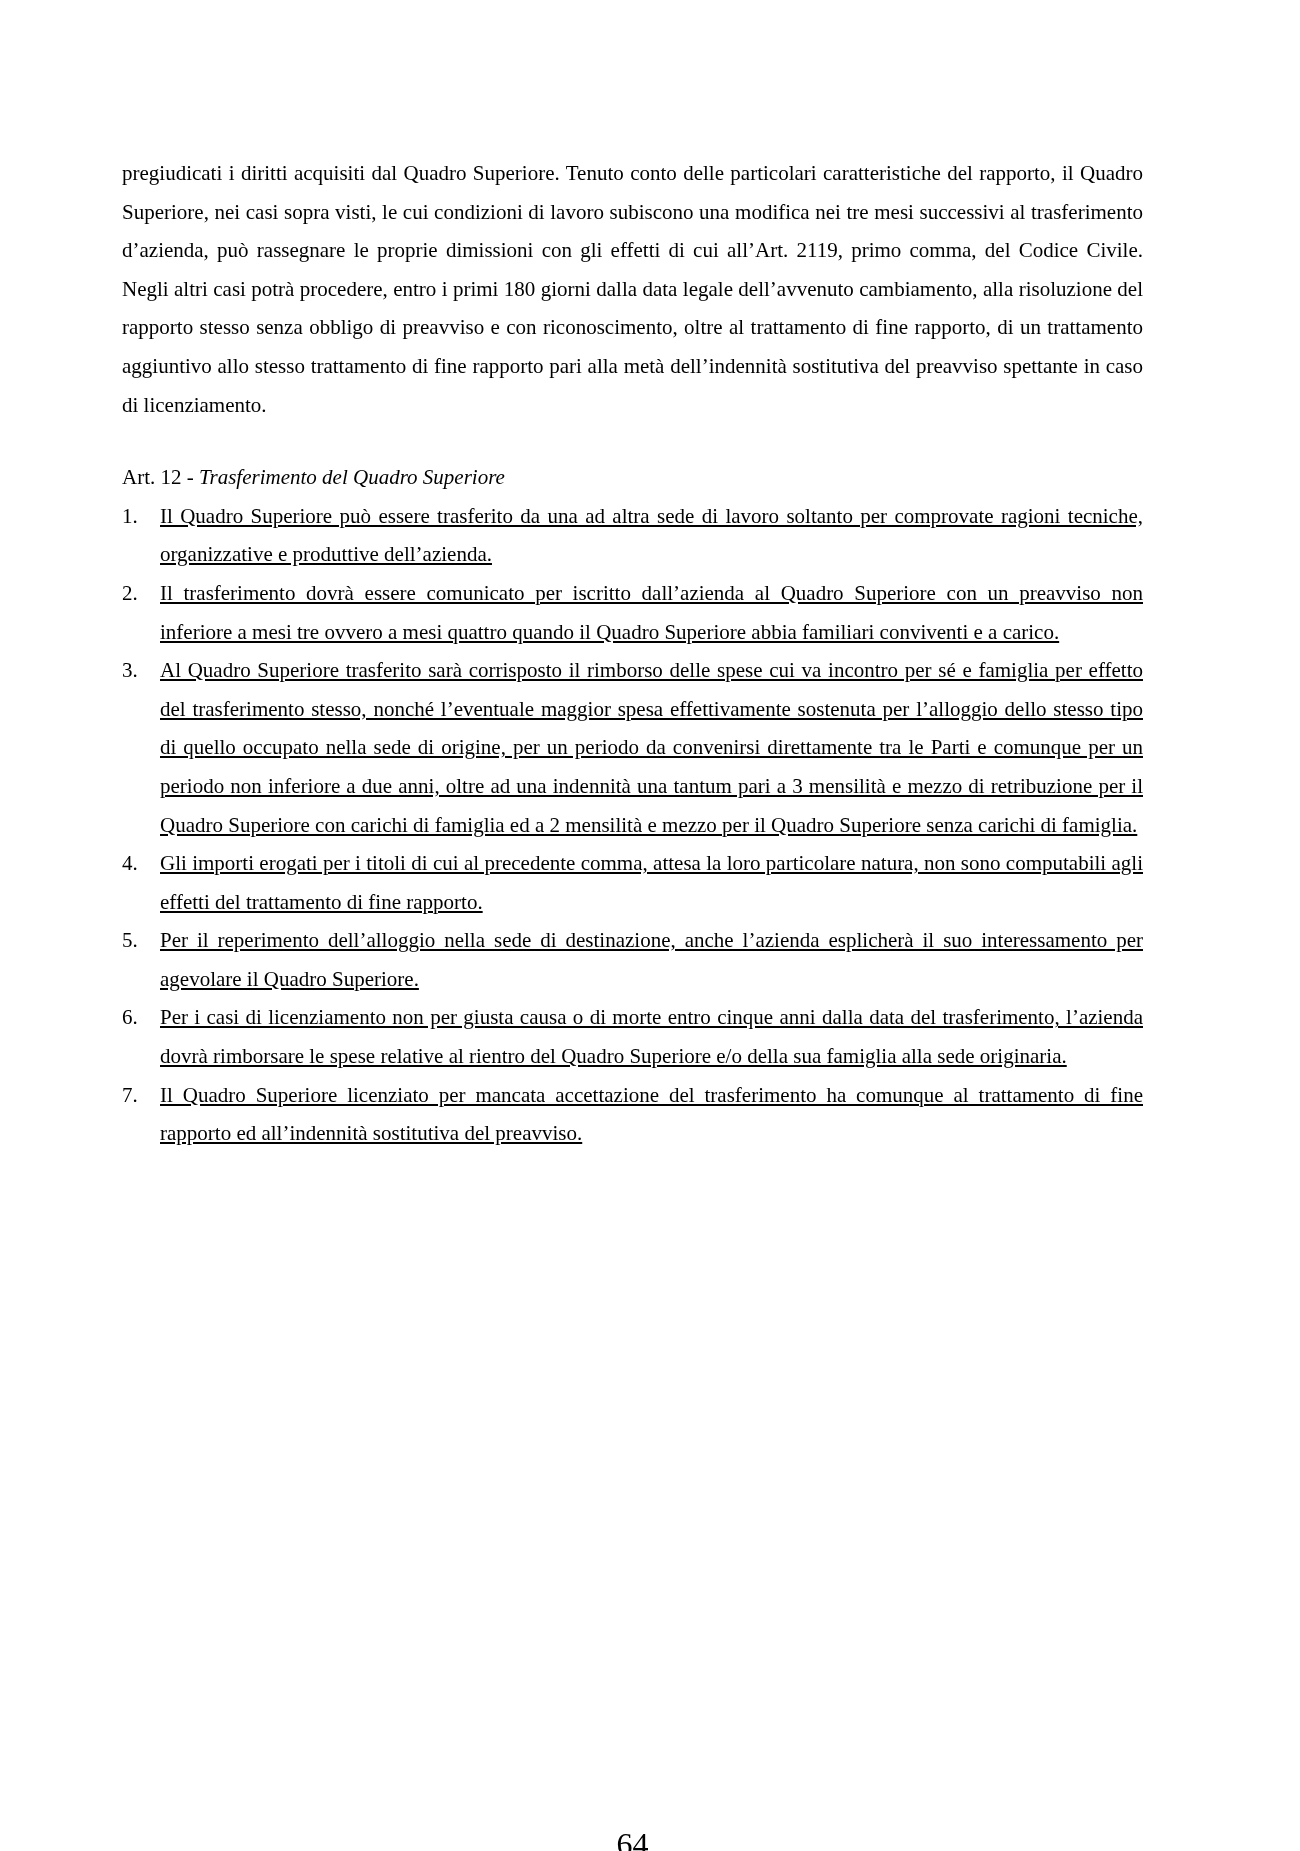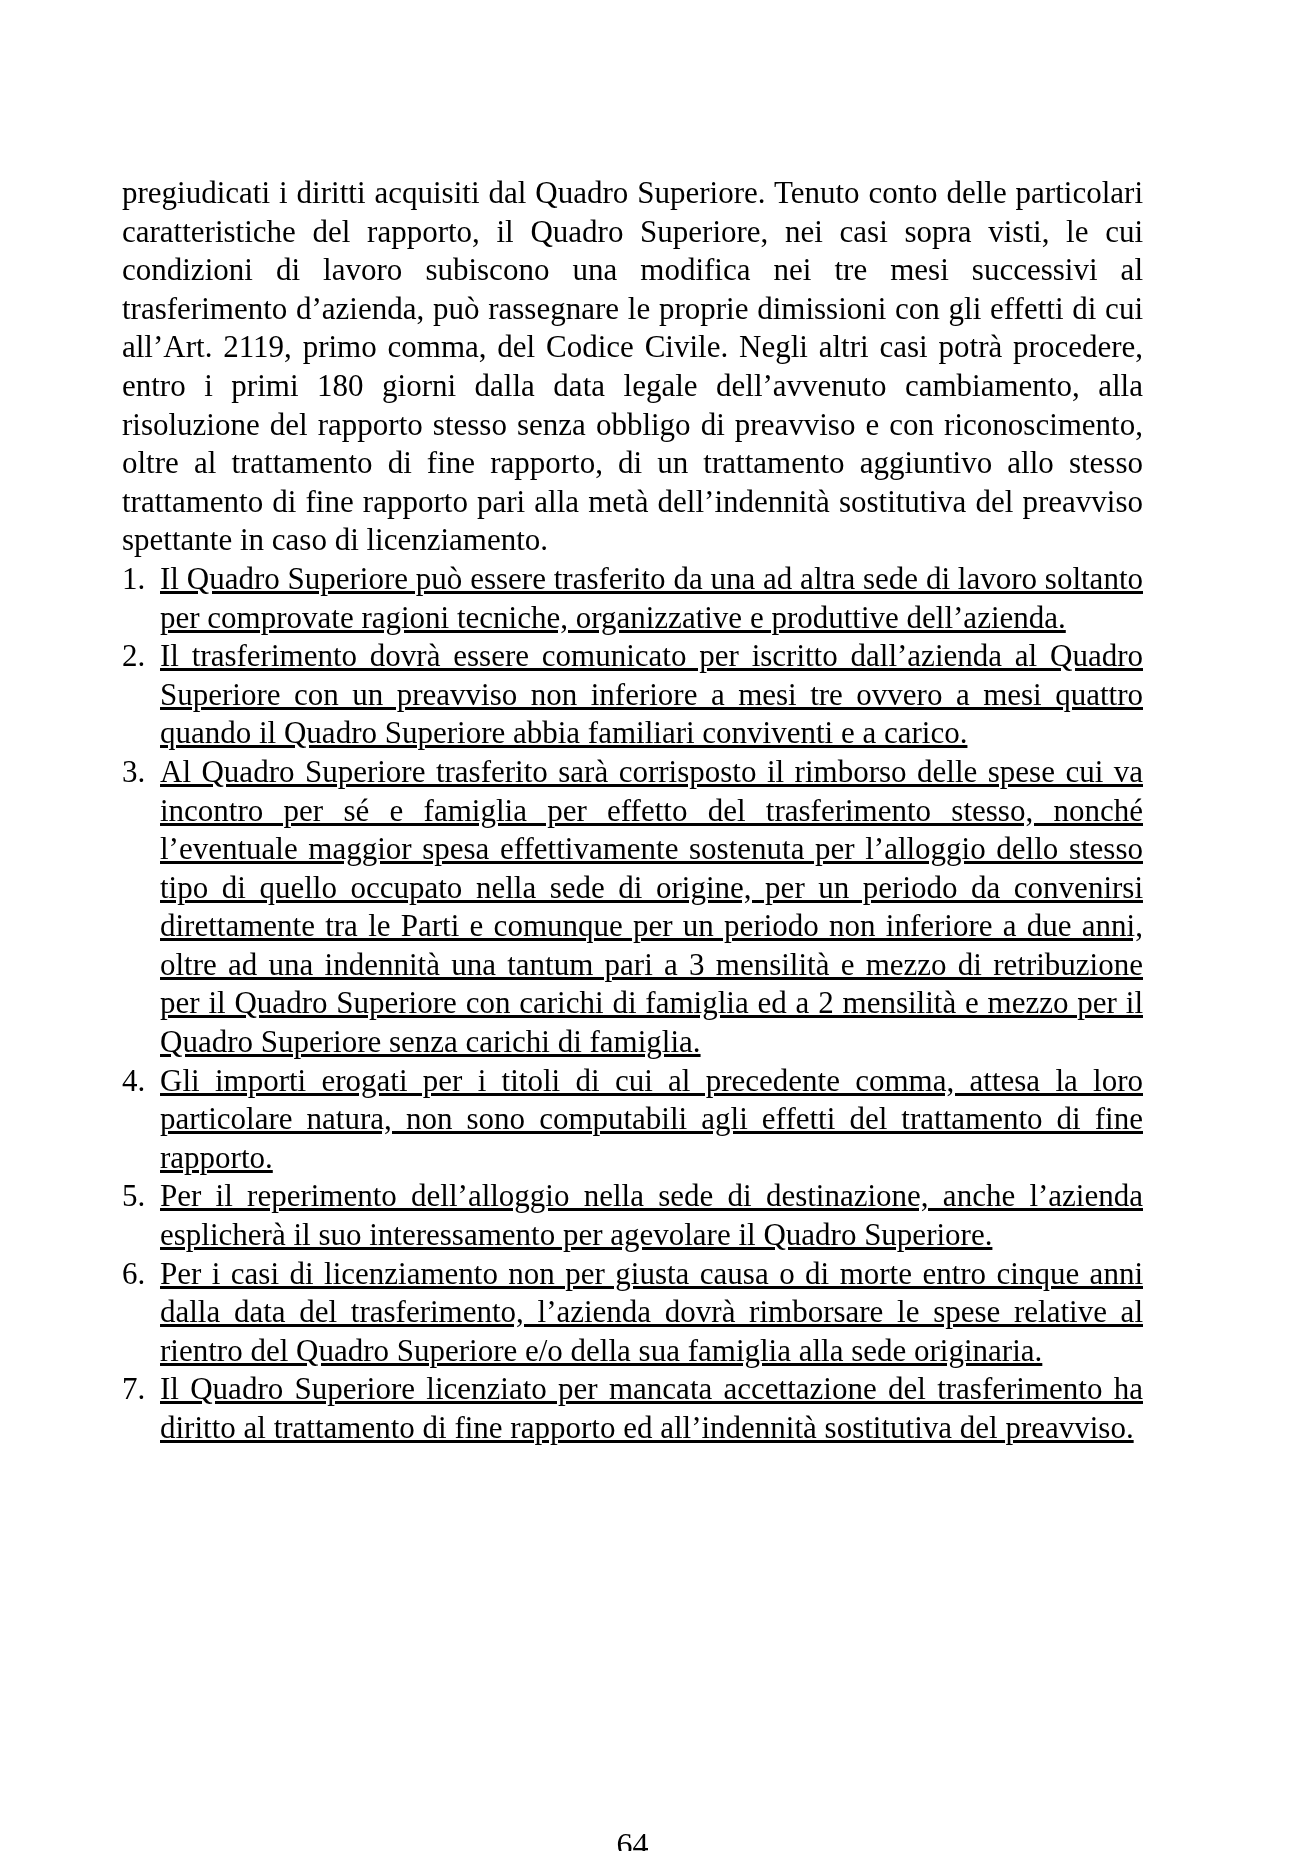--- a/index.html
+++ b/index.html
@@ -9,23 +9,22 @@
     position: relative;
     background: #ffffff;
     color: #000000;
     font-family: "Liberation Serif", "DejaVu Serif", serif;
   }
   .content {
     position: absolute;
     left: 122px;
     top: 154px;
     width: 1021px;
-    font-size: 31px;
+    font-size: 21px;
     line-height: 38.6px;
-    margin-top: 20px;
   }
   .paragraph {
     margin: 0;
     text-align: justify;
   }
   .heading {
     margin: 34px 0 0 0;
   }
   .article-title { font-style: italic; }
   .list { margin: 0; padding: 0; }
@@ -42,20 +41,21 @@
     line-height: 38px;
   }
 </style>
 </head>
 <body>
 
 <div class="content">
 
   <p class="paragraph">pregiudicati i diritti acquisiti dal Quadro Superiore. Tenuto conto delle particolari caratteristiche del rapporto, il Quadro Superiore, nei casi sopra visti, le cui condizioni di lavoro subiscono una modifica nei tre mesi successivi al trasferimento d’azienda, può rassegnare le proprie dimissioni con gli effetti di cui all’Art. 2119, primo comma, del Codice Civile. Negli altri casi potrà procedere, entro i primi 180 giorni dalla data legale dell’avvenuto cambiamento, alla risoluzione del rapporto stesso senza obbligo di preavviso e con riconoscimento, oltre al trattamento di fine rapporto, di un trattamento aggiuntivo allo stesso trattamento di fine rapporto pari alla metà dell’indennità sostitutiva del preavviso spettante in caso di licenziamento.</p>
 
+  <div class="heading"><span>Art. 12 - </span><span class="article-title">Trasferimento del Quadro Superiore</span></div>
 
   <div class="list">
 
     <div class="list-item">
       <span class="num">1.</span>
       <span class="li-text">Il Quadro Superiore può essere trasferito da una ad altra sede di lavoro soltanto per comprovate ragioni tecniche, organizzative e produttive dell’azienda.</span>
     </div>
 
     <div class="list-item">
       <span class="num">2.</span>
@@ -77,19 +77,19 @@
       <span class="li-text">Per il reperimento dell’alloggio nella sede di destinazione, anche l’azienda esplicherà il suo interessamento per agevolare il Quadro Superiore.</span>
     </div>
 
     <div class="list-item">
       <span class="num">6.</span>
       <span class="li-text">Per i casi di licenziamento non per giusta causa o di morte entro cinque anni dalla data del trasferimento, l’azienda dovrà rimborsare le spese relative al rientro del Quadro Superiore e/o della sua famiglia alla sede originaria.</span>
     </div>
 
     <div class="list-item">
       <span class="num">7.</span>
-      <span class="li-text">Il Quadro Superiore licenziato per mancata accettazione del trasferimento ha diritto al trattamento di fine rapporto ed all’indennità sostitutiva del preavviso.</span>
+      <span class="li-text">Il Quadro Superiore licenziato per mancata accettazione del trasferimento ha comunque al trattamento di fine rapporto ed all’indennità sostitutiva del preavviso.</span>
     </div>
 
   </div>
 </div>
 
 <div class="page-number">64</div>
 
 </body></html>

